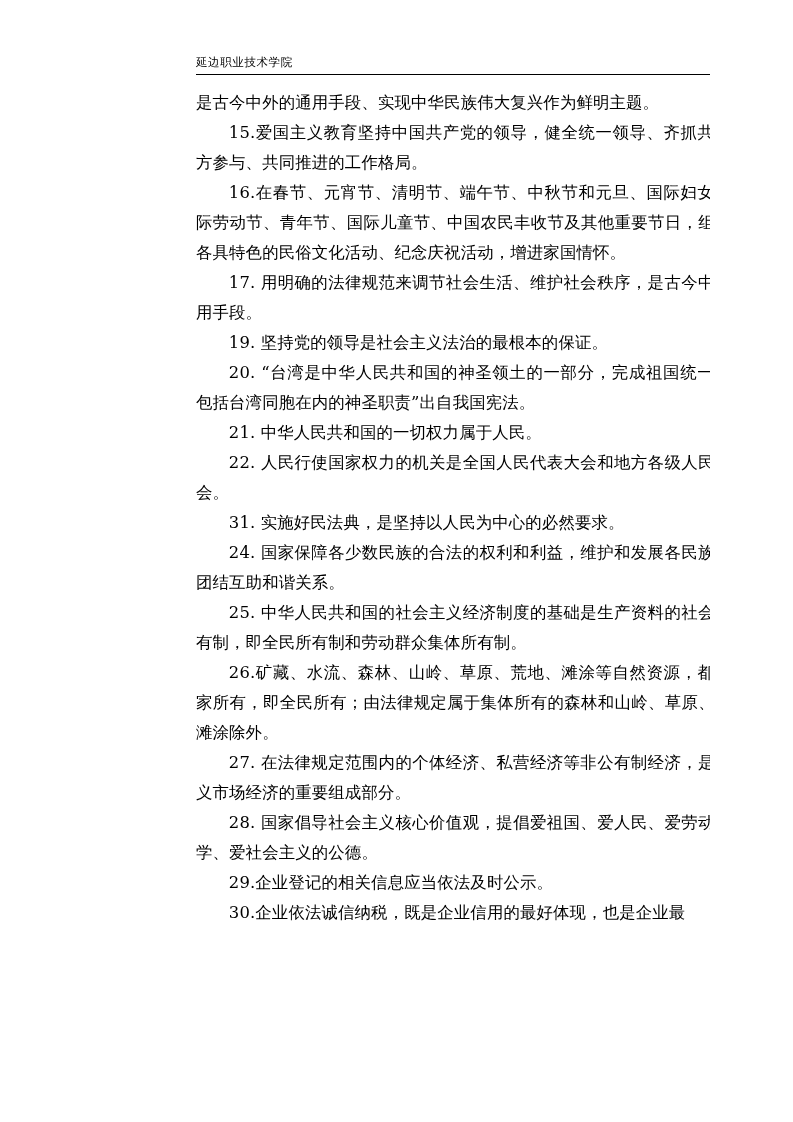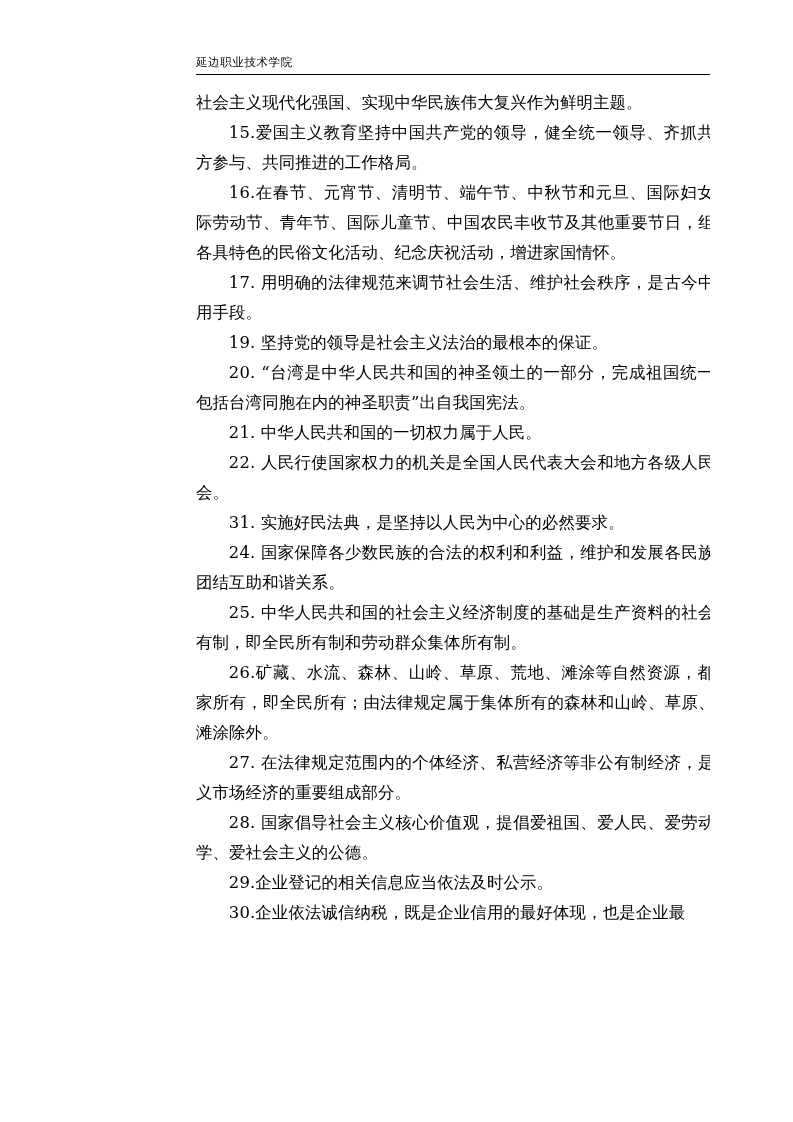--- a/index.html
+++ b/index.html
@@ -88,21 +88,21 @@
 <body>
 
 <div class="page">
 
   <div class="header">
     <div class="header-title">延边职业技术学院</div>
     <hr class="header-rule">
   </div>
 
   <div class="body-block">
-    <p class="para noindent">社会主义现代化强国、实现中华民族伟大复兴作为鲜明主题。</p>
+    <p class="para noindent">是古今中外的通用手段、实现中华民族伟大复兴作为鲜明主题。</p>
     <p class="para indent">15.爱国主义教育坚持中国共产党的领导，健全统一领导、齐抓共管、各方参与、共同推进的工作格局。</p>
     <p class="para indent">16.在春节、元宵节、清明节、端午节、中秋节和元旦、国际妇女节、国际劳动节、青年节、国际儿童节、中国农民丰收节及其他重要节日，组织开展各具特色的民俗文化活动、纪念庆祝活动，增进家国情怀。</p>
     <p class="para indent">17. 用明确的法律规范来调节社会生活、维护社会秩序，是古今中外的通用手段。</p>
     <p class="para indent">19. 坚持党的领导是社会主义法治的最根本的保证。</p>
     <p class="para indent">20. “台湾是中华人民共和国的神圣领土的一部分，完成祖国统一大业是包括台湾同胞在内的神圣职责”出自我国宪法。</p>
     <p class="para indent">21. 中华人民共和国的一切权力属于人民。</p>
     <p class="para indent">22. 人民行使国家权力的机关是全国人民代表大会和地方各级人民代表大会。</p>
     <p class="para indent">31. 实施好民法典，是坚持以人民为中心的必然要求。</p>
     <p class="para indent">24. 国家保障各少数民族的合法的权利和利益，维护和发展各民族的平等团结互助和谐关系。</p>
     <p class="para indent">25. 中华人民共和国的社会主义经济制度的基础是生产资料的社会主义公有制，即全民所有制和劳动群众集体所有制。</p>

